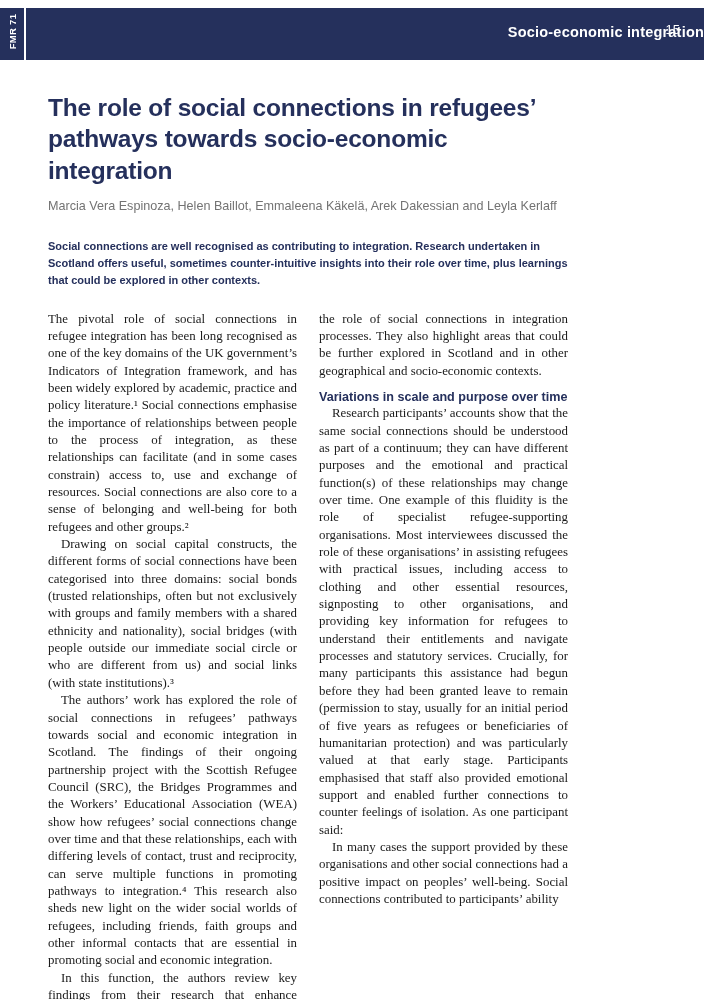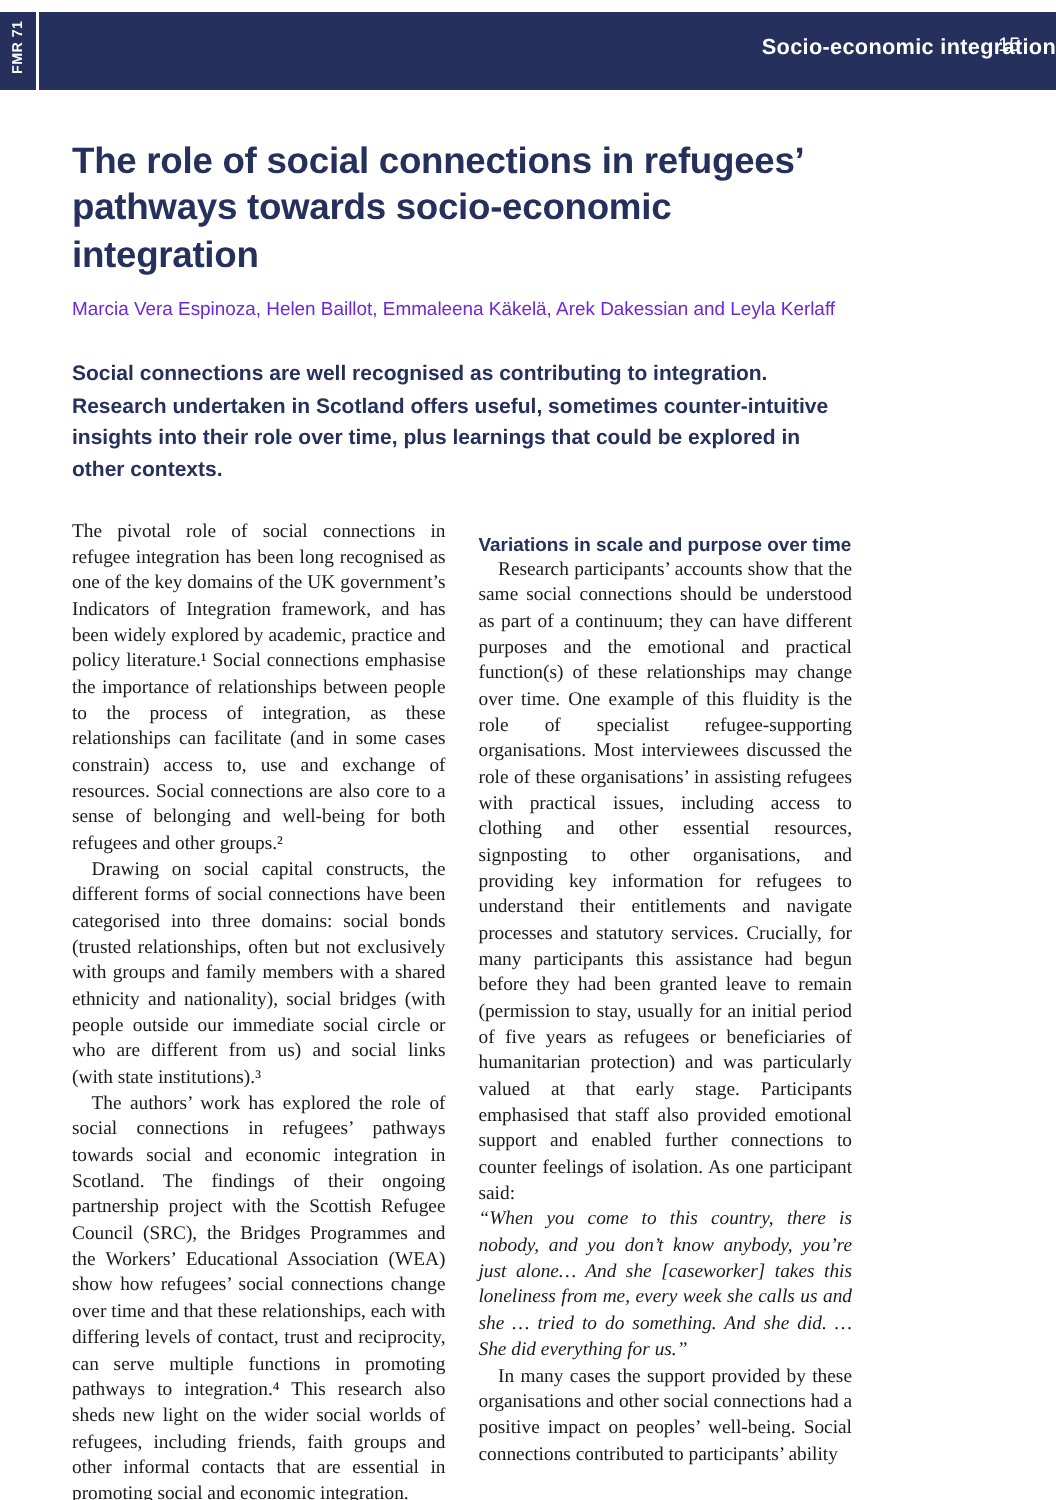--- a/index.html
+++ b/index.html
@@ -88,30 +88,30 @@
     margin: 32px 48px 0 48px;
     color: #25305c;
     font-family: "Liberation Sans", sans-serif;
     font-size: 24.5px;
     font-weight: bold;
     line-height: 1.28;
     letter-spacing: -0.2px;
   }
   .authors {
     margin: 12px 48px 0 48px;
-    color: #6d28d9;
+    color: #737373;
     font-family: "Liberation Sans", sans-serif;
     font-size: 12.6px;
     line-height: 1.3;
   }
   .standfirst {
     margin: 24px 48px 0 48px;
     color: #25305c;
     font-family: "Liberation Sans", sans-serif;
-    font-size: 14px;
+    font-size: 11px;
     font-weight: bold;
     line-height: 1.52;
   }
 
   
   .columns {
     margin: 22px 48px 17px 48px;
     display: flex;
     gap: 22px;
   }
@@ -170,22 +170,22 @@
     <div class="columns">
 
       <div class="col">
         <p>The pivotal role of social connections in refugee integration has been long recognised as one of the key domains of the UK government’s Indicators of Integration framework, and has been widely explored by academic, practice and policy literature.¹ Social connections emphasise the importance of relationships between people to the process of integration, as these relationships can facilitate (and in some cases constrain) access to, use and exchange of resources. Social connections are also core to a sense of belonging and well-being for both refugees and other groups.²</p>
         <p>Drawing on social capital constructs, the different forms of social connections have been categorised into three domains: social bonds (trusted relationships, often but not exclusively with groups and family members with a shared ethnicity and nationality), social bridges (with people outside our immediate social circle or who are different from us) and social links (with state institutions).³</p>
         <p>The authors’ work has explored the role of social connections in refugees’ pathways towards social and economic integration in Scotland. The findings of their ongoing partnership project with the Scottish Refugee Council (SRC), the Bridges Programmes and the Workers’ Educational Association (WEA) show how refugees’ social connections change over time and that these relationships, each with differing levels of contact, trust and reciprocity, can serve multiple functions in promoting pathways to integration.⁴ This research also sheds new light on the wider social worlds of refugees, including friends, faith groups and other informal contacts that are essential in promoting social and economic integration.</p>
         <p>In this function, the authors review key findings from their research that enhance knowledge of</p>
       </div>
 
       <div class="col">
+        <p class="noindent">the role of social connections in integration processes. They also highlight areas that could be further explored in Scotland and in other geographical and socio-economic contexts.</p>
         <div class="spacer-sm"></div>
         <p class="subhead">Variations in scale and purpose over time</p>
         <p class="noindent">Research participants’ accounts show that the same social connections should be understood as part of a continuum; they can have different purposes and the emotional and practical function(s) of these relationships may change over time. One example of this fluidity is the role of specialist refugee-supporting organisations. Most interviewees discussed the role of these organisations’ in assisting refugees with practical issues, including access to clothing and other essential resources, signposting to other organisations, and providing key information for refugees to understand their entitlements and navigate processes and statutory services. Crucially, for many participants this assistance had begun before they had been granted leave to remain (permission to stay, usually for an initial period of five years as refugees or beneficiaries of humanitarian protection) and was particularly valued at that early stage. Participants emphasised that staff also provided emotional support and enabled further connections to counter feelings of isolation. As one participant said:</p>
-        <p class="quote">“When you come to this country, there is nobody, and you don’t know anybody, you’re just alone… And she [caseworker] takes this loneliness from me, every week she calls us and she … tried to do something. And she did. … She did everything for us.”</p>
         <p>In many cases the support provided by these organisations and other social connections had a positive impact on peoples’ well-being. Social connections contributed to participants’ ability</p>
       </div>
 
     </div>
   </div>
 </div>
 
 </body></html>

